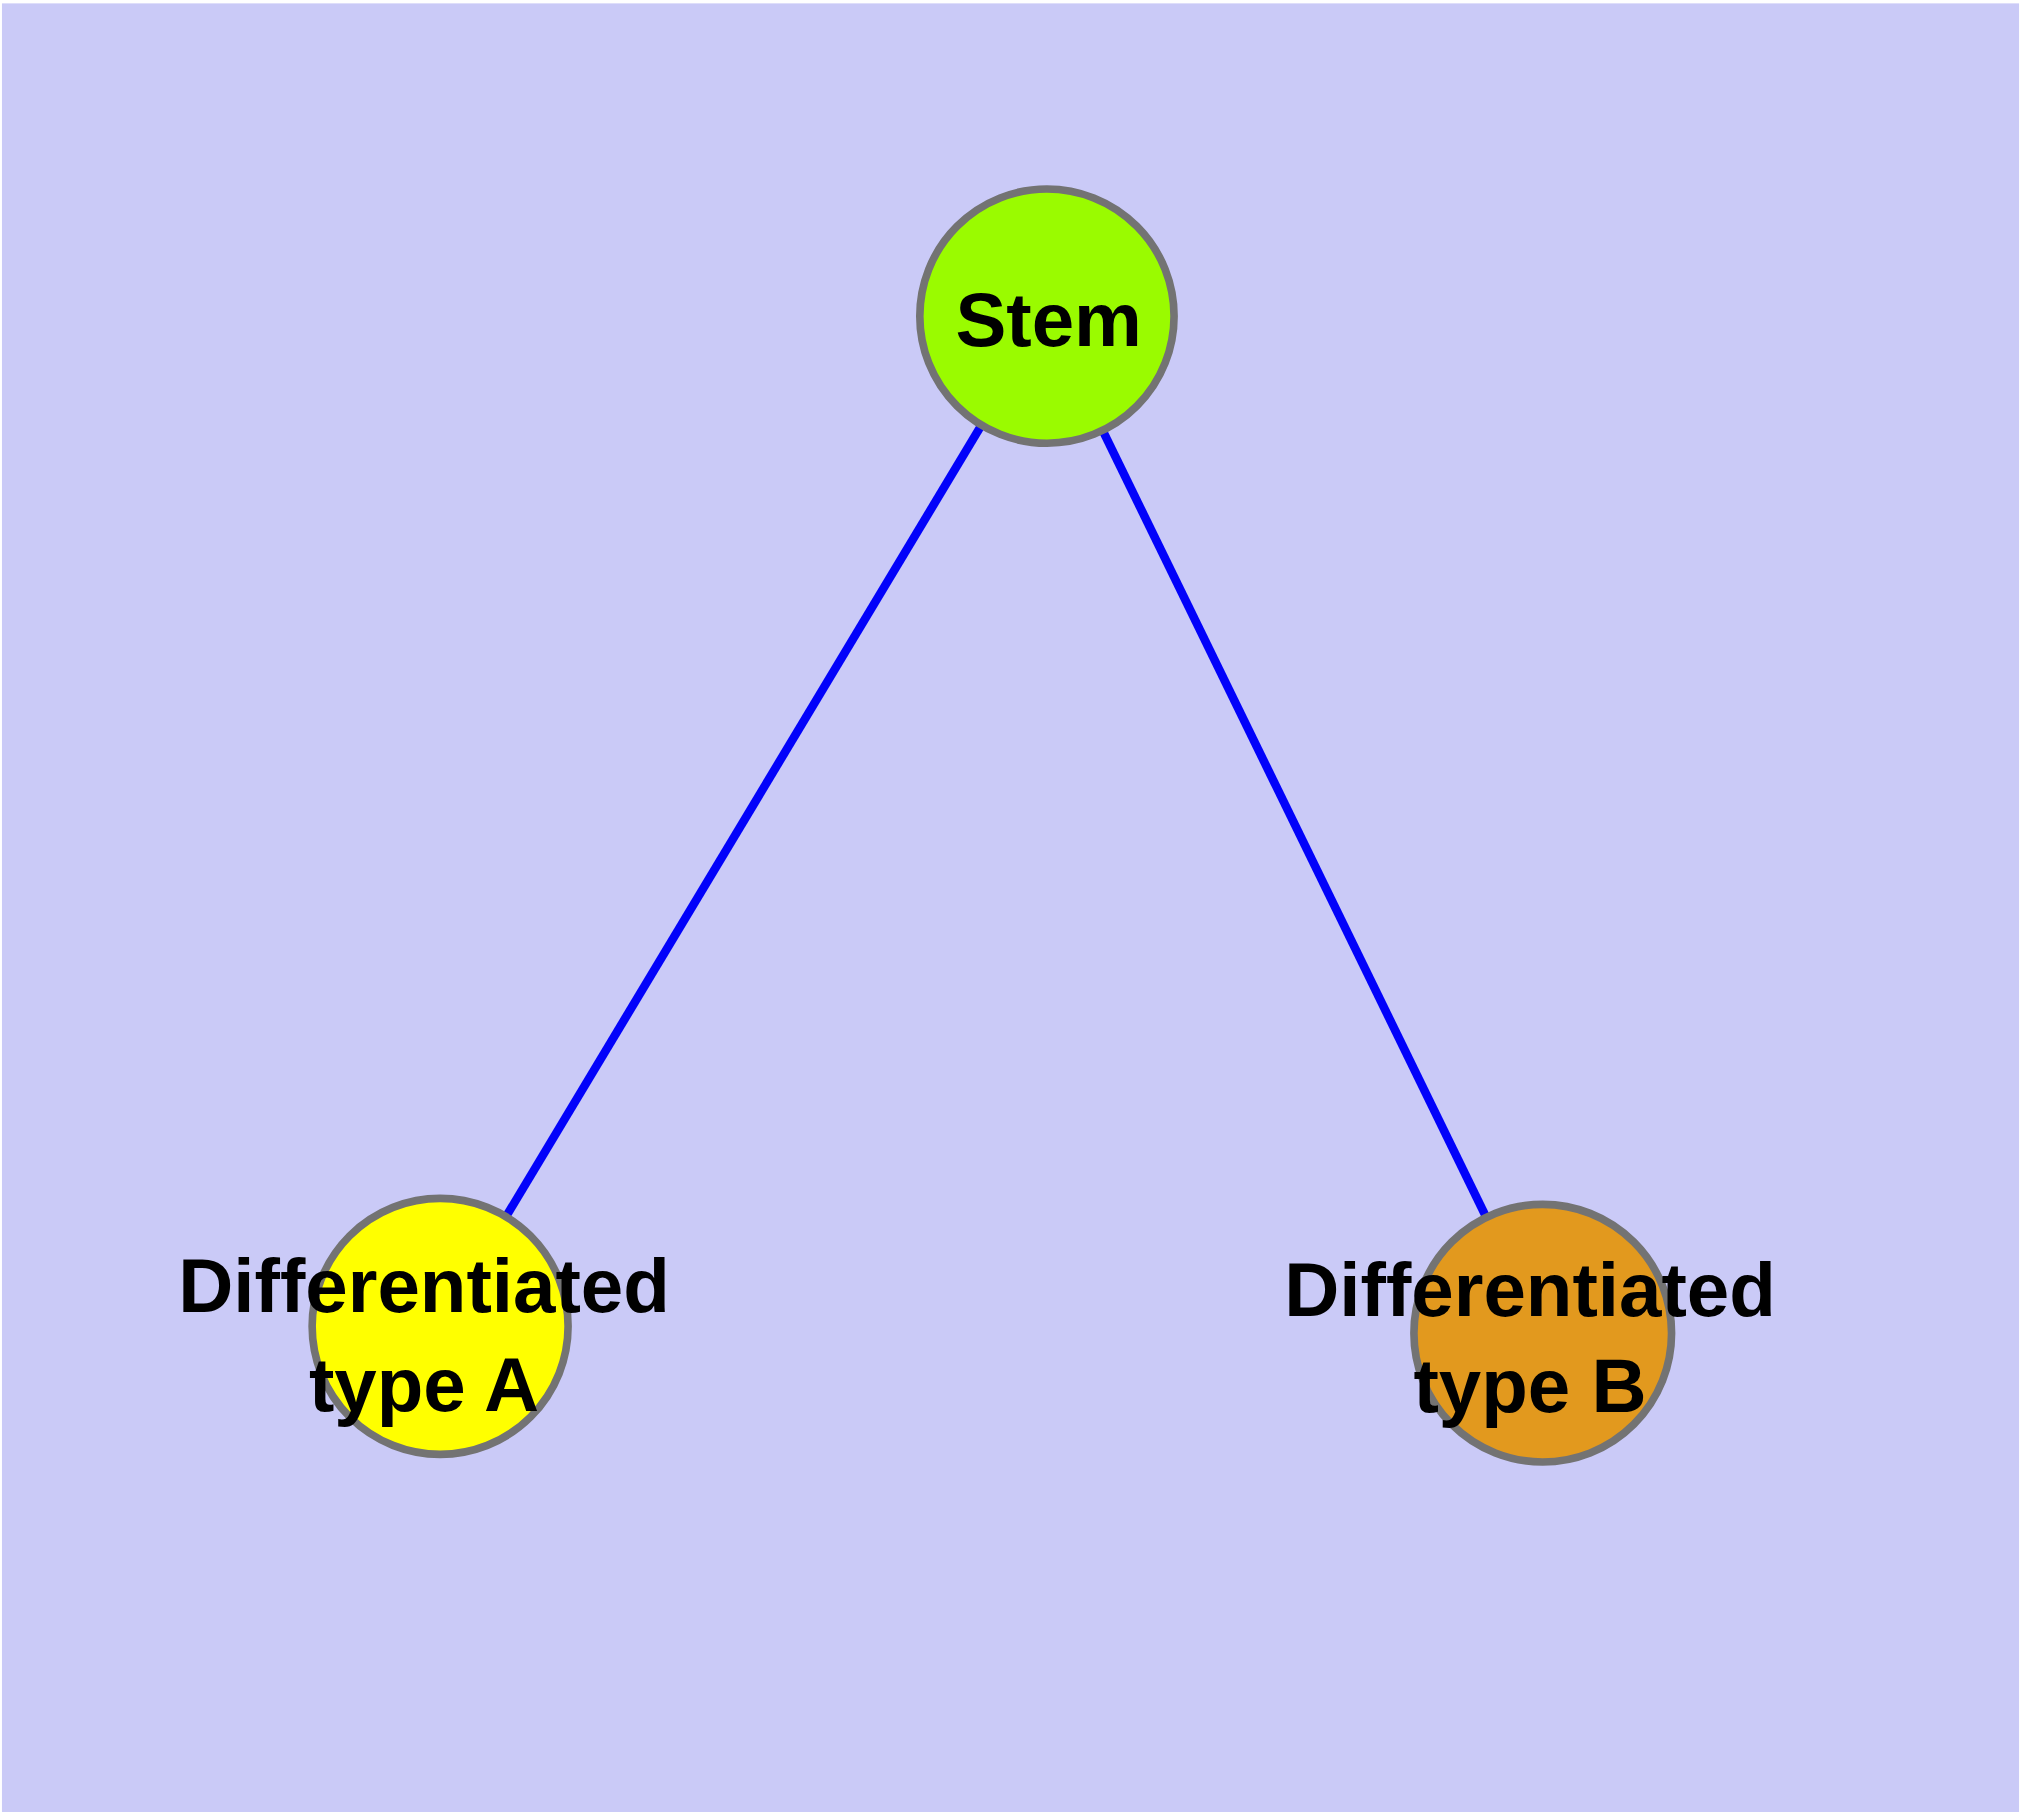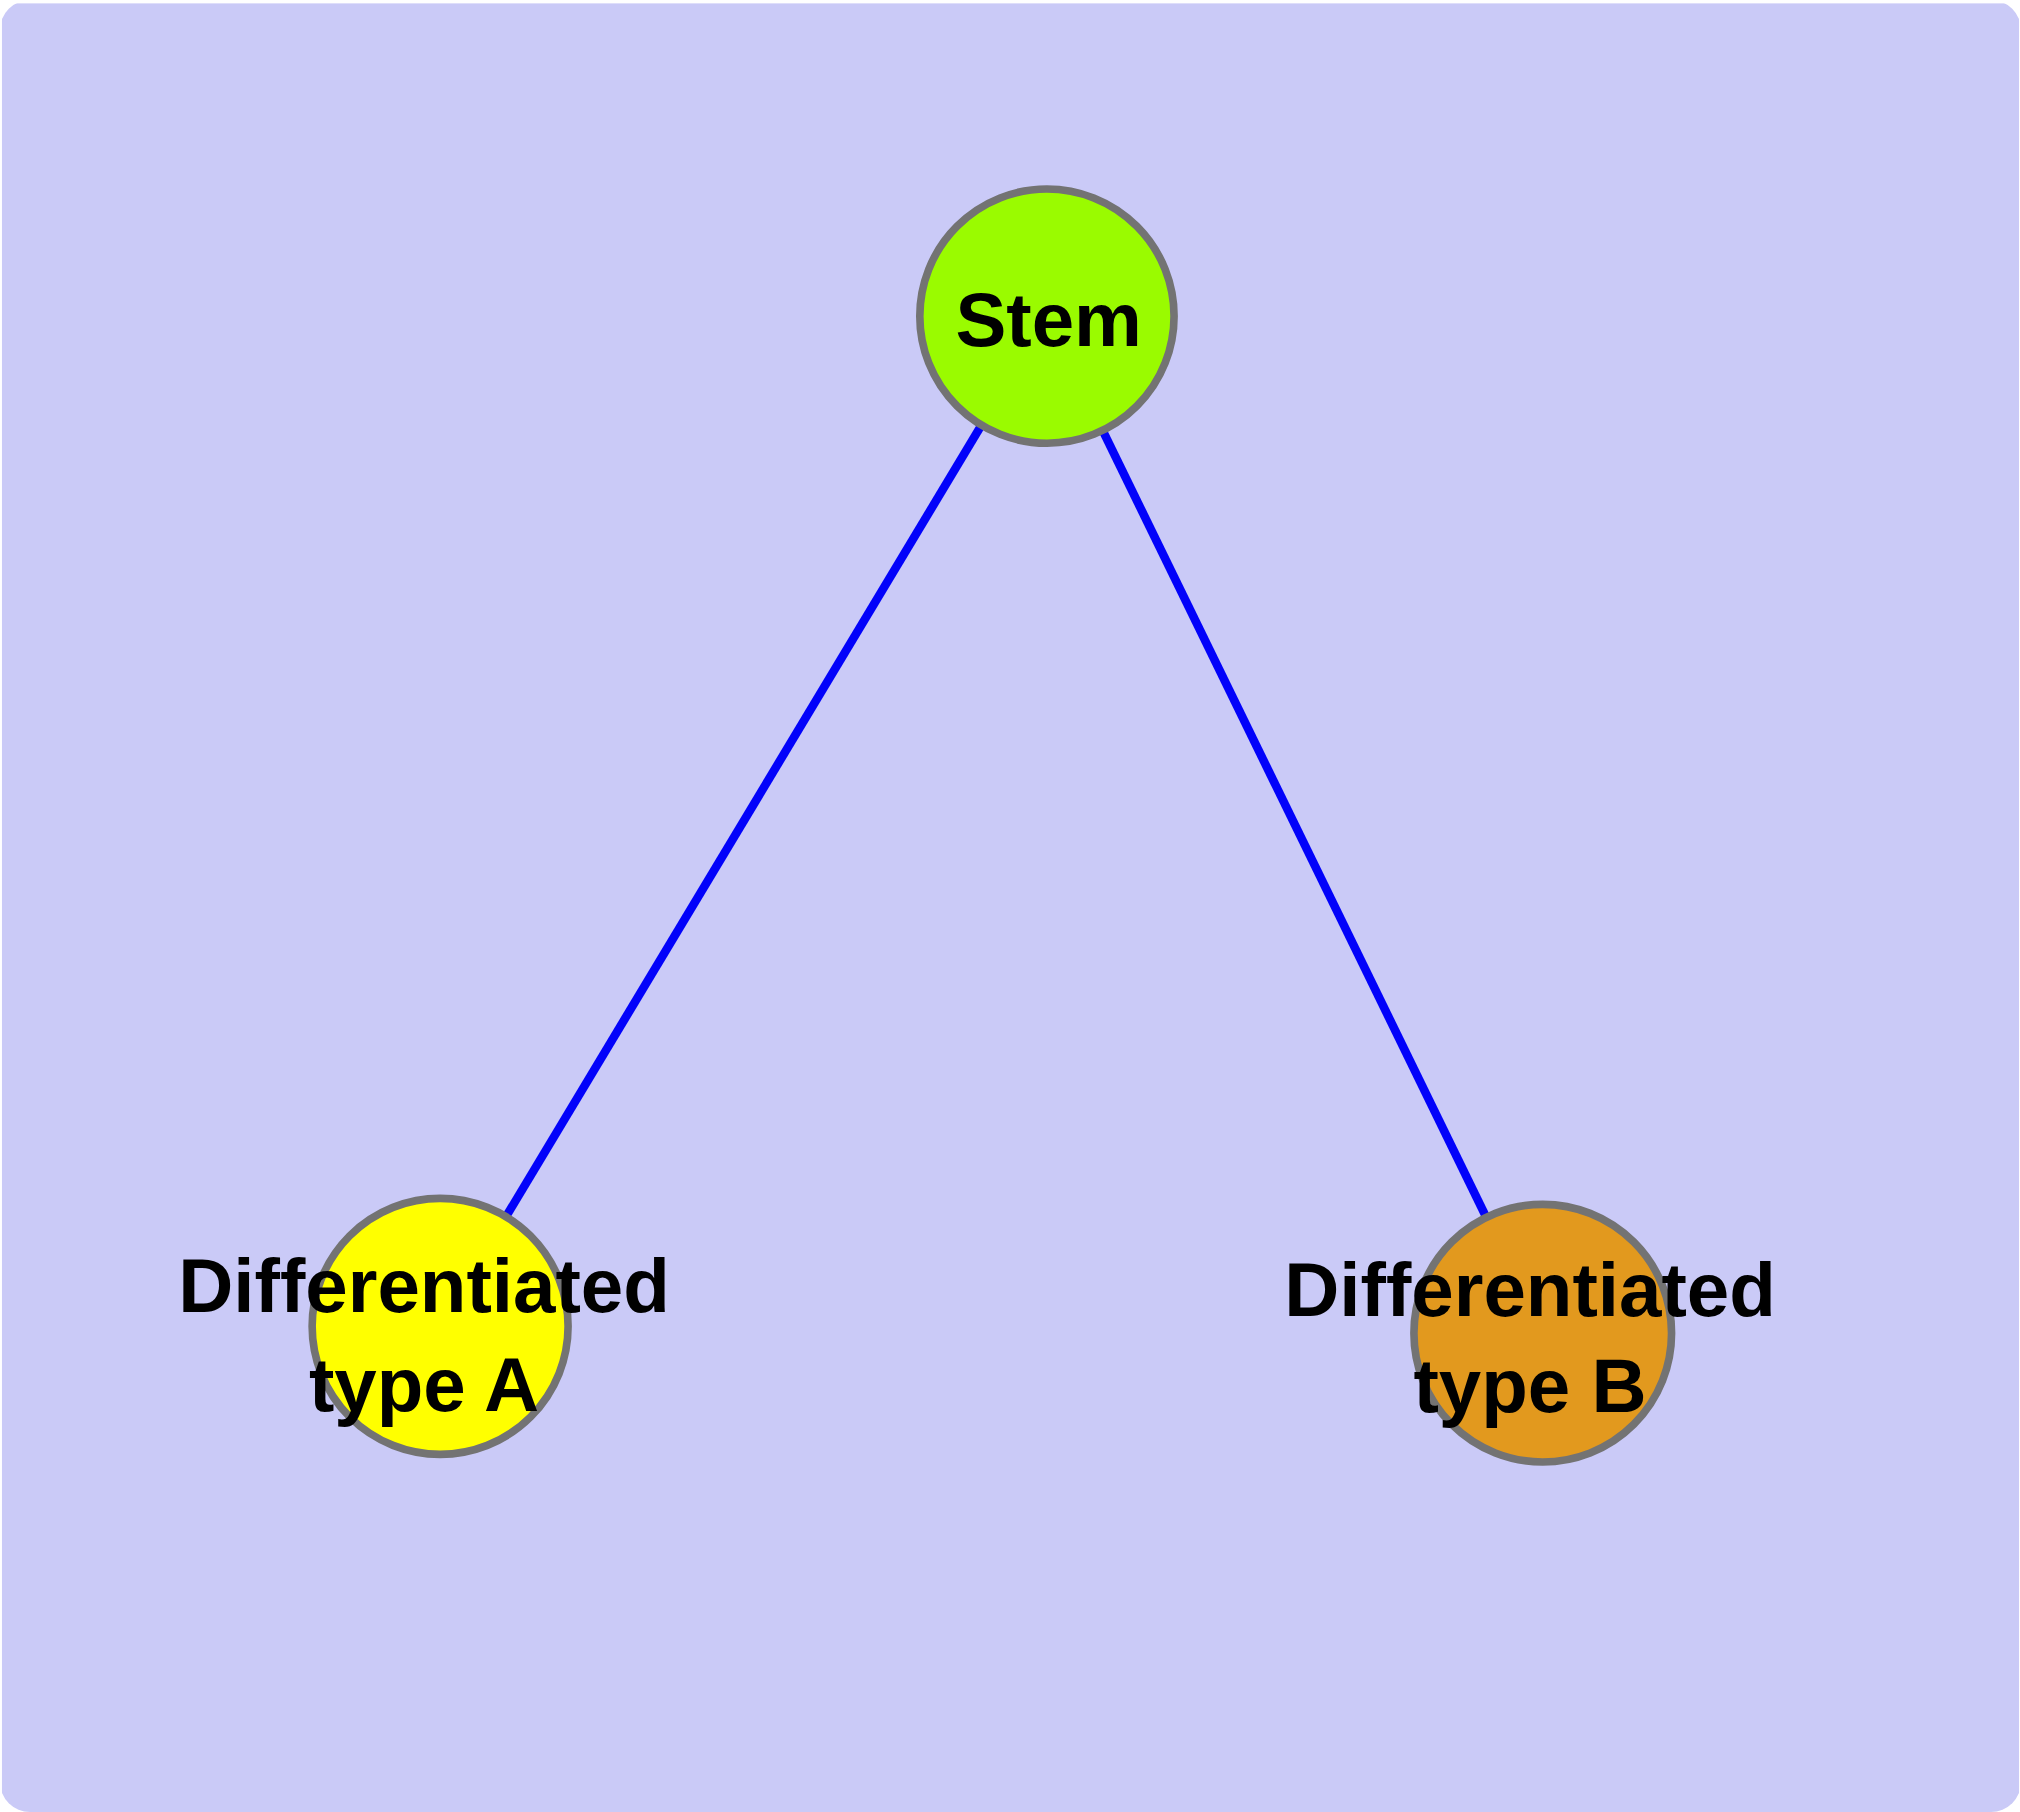--- a/index.html
+++ b/index.html
@@ -7,21 +7,20 @@
     padding: 0;
     background: #ffffff;
     font-family: "Liberation Sans", "DejaVu Sans", sans-serif;
   }
   .stage {
     position: relative;
     width: 2021px;
     height: 1812px;
     background: #ffffff;
     overflow: hidden;
-    border-radius: 30px;
   }
   svg.diagram {
     display: block;
     width: 2021px;
     height: 1812px;
   }
   .node-label {
     font-family: "Liberation Sans", "DejaVu Sans", sans-serif;
     font-weight: bold;
   }

